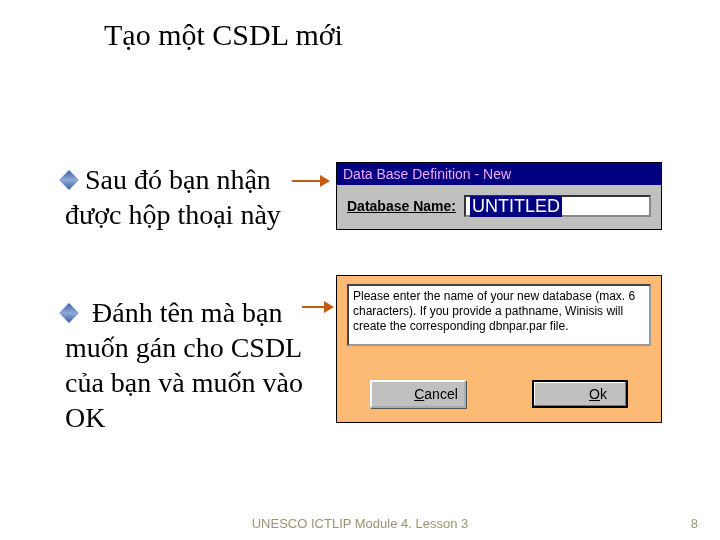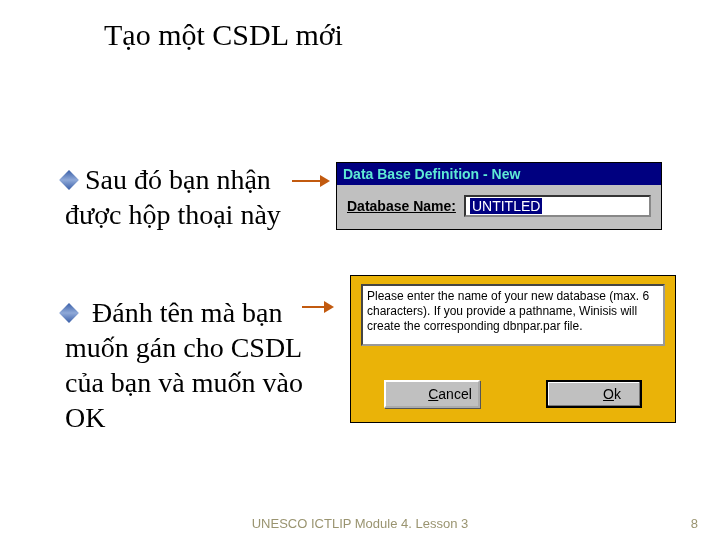--- a/index.html
+++ b/index.html
@@ -59,24 +59,24 @@
   .dlg1 {
     position: absolute;
     top: 162px;
     left: 336px;
     width: 326px;
     border: 1px solid #000;
     background: #c0c0c0;
   }
   .dlg1-title {
     background: #000080;
-    color: #5eead4;
+    color: #f0abfc;
     font-family: Tahoma, Arial, sans-serif;
     font-size: 14px;
-    font-weight: bold;
+    font-weight: normal;
     padding: 3px 6px;
   }
   .dlg1-body {
     padding: 10px 10px 12px 10px;
     display: flex;
     align-items: center;
     gap: 8px;
     font-family: Arial, sans-serif;
     text-align: center;
   }
@@ -87,40 +87,39 @@
     text-decoration-color: #000;
   }
   .dlg1-input {
     flex: 1;
     border: 2px inset #888;
     background: #fff;
     height: 22px;
     display: flex;
     align-items: center;
     padding-left: 4px;
-    font-size: 14px;
+    font-size: 18px;
   }
   .dlg1-input .sel {
     background: #000080;
     color: #fff;
     padding: 0 2px;
     font-family: Arial, sans-serif;
   }
 
   
   .dlg2 {
     position: absolute;
     top: 275px;
     left: 336px;
     width: 326px;
     height: 148px;
     border: 1px solid #000;
-    background: #eab308;
-    font-family: Arial, sans-serif;
-    margin-left: 14px;
+    background: #fdba74;
+    font-family: Arial, sans-serif;
   }
   .dlg2-text {
     position: absolute;
     top: 8px;
     left: 10px;
     right: 10px;
     border: 2px inset #999;
     background: #fff;
     font-size: 12px;
     padding: 3px 4px;

